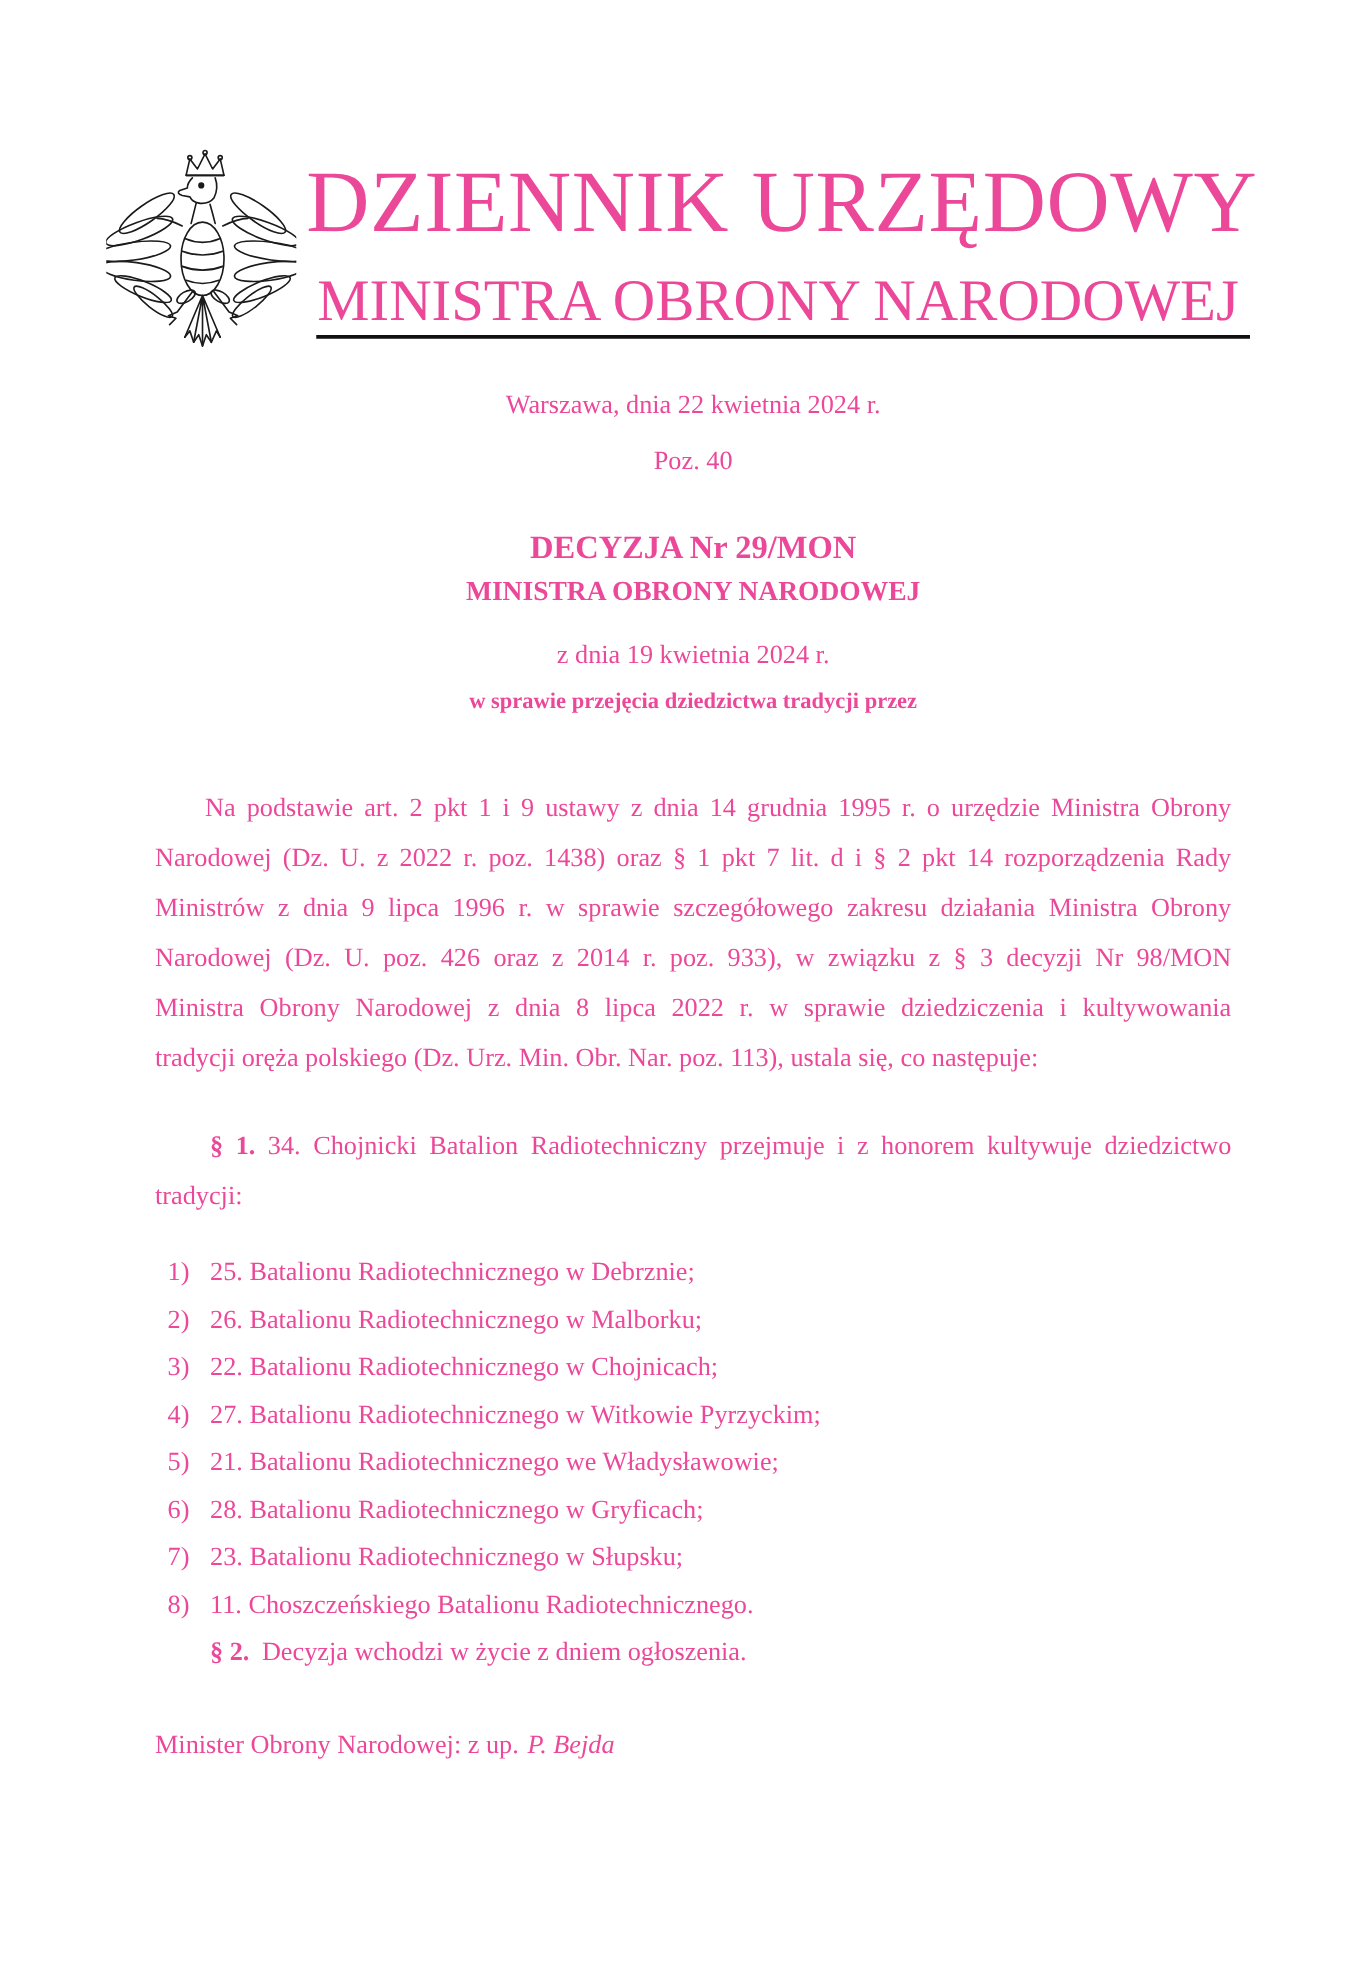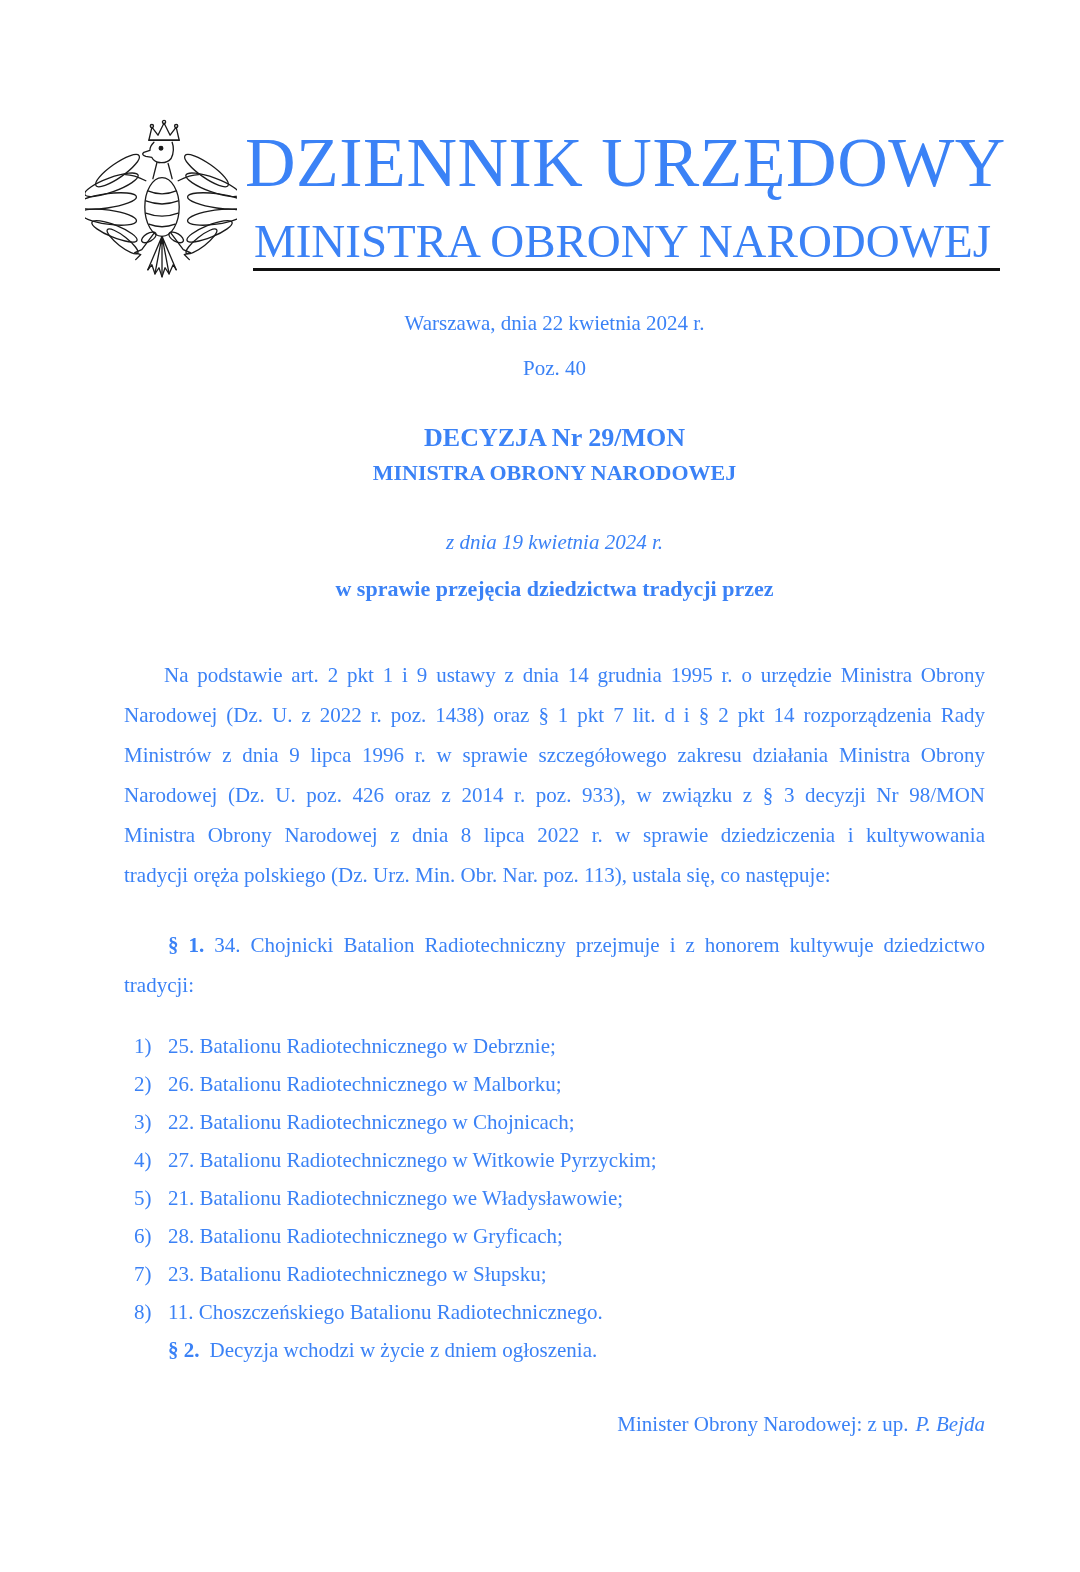--- a/index.html
+++ b/index.html
@@ -5,21 +5,21 @@
   html, body {
     margin: 0;
     padding: 0;
     background: #ffffff;
   }
   .page {
     position: relative;
     width: 1080px;
     height: 1572px;
     background: #ffffff;
-    color: #3b82f6;
+    color: #ec4899;
     font-family: "Liberation Serif", "DejaVu Serif", serif;
     overflow: hidden;
   }
 
   
   .emblem {
     position: absolute;
     left: 85px;
     top: 118px;
     width: 152px;
@@ -62,22 +62,22 @@
     top: 300px;
     font-size: 21px;
   }
   .center { text-align: center; }
   .bold   { font-weight: 700; }
 
   .place-date { margin-top: 10px; line-height: 26px; }
   .poz        { margin-top: 19px; line-height: 26px; }
   .d-head1    { margin-top: 44px; line-height: 26px; font-size: 26px; }
   .d-head2    { margin-top:  9px; line-height: 26px; font-size: 22px; }
-  .d-date     { margin-top: 43px; line-height: 26px; font-style: italic; }
-  .d-subj     { margin-top: 18px; line-height: 32px; font-size: 22px; }
+  .d-date     { margin-top: 24px; line-height: 26px; }
+  .d-subj     { margin-top: 8px; line-height: 32px; font-size: 18px; }
 
   .preamble { margin-top: 50px; }
   .jline {
     line-height: 40px;
     text-align: justify;
     text-align-last: justify;
     white-space: nowrap;
   }
   .lline {
     line-height: 40px;
@@ -98,21 +98,21 @@
   }
   .list-num {
     display: inline-block;
     width: 34px;
   }
 
   .sec2 { line-height: 38px; }
 
   .signature {
     margin-top: 42px;
-    text-align: right;
+    text-align: left;
     line-height: 26px;
   }
   .sig-name {
     font-style: italic;
     margin-left: 7px;
   }
 </style>
 </head>
 <body>
 

